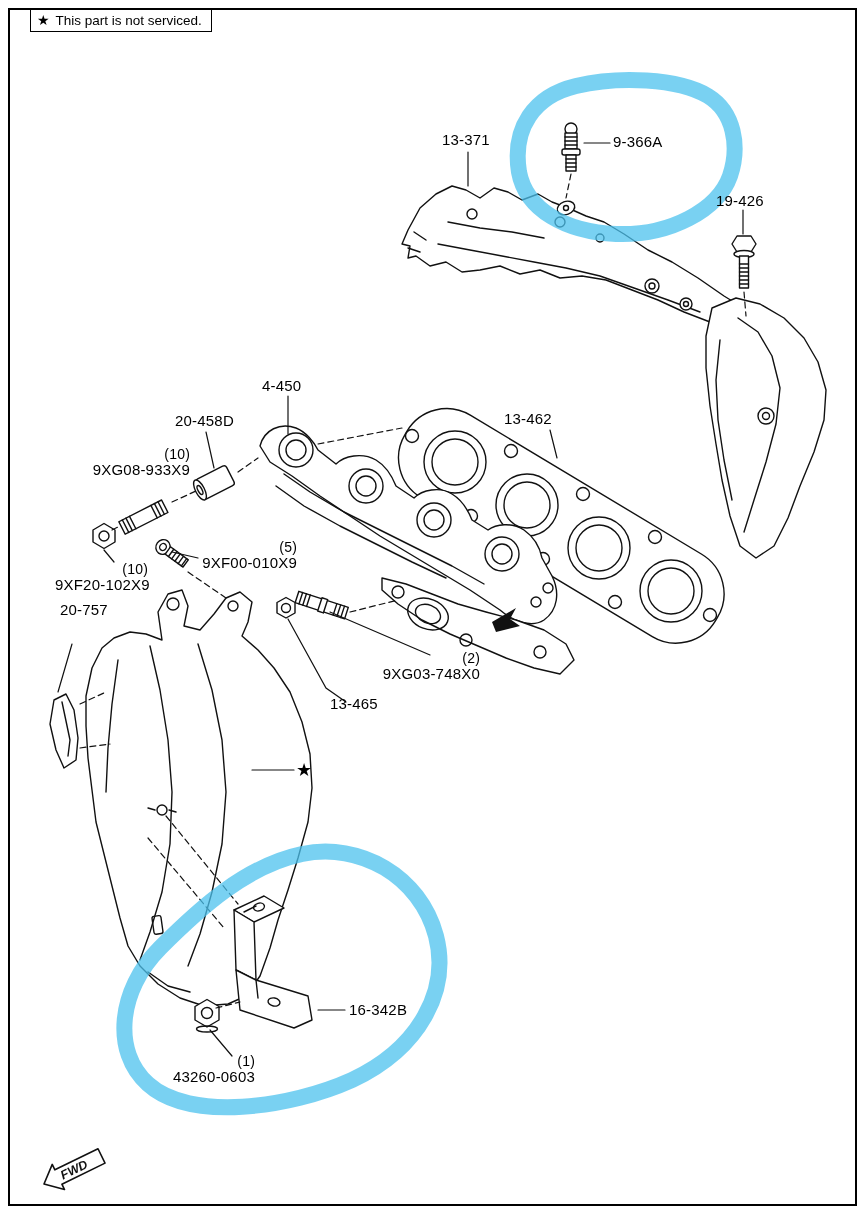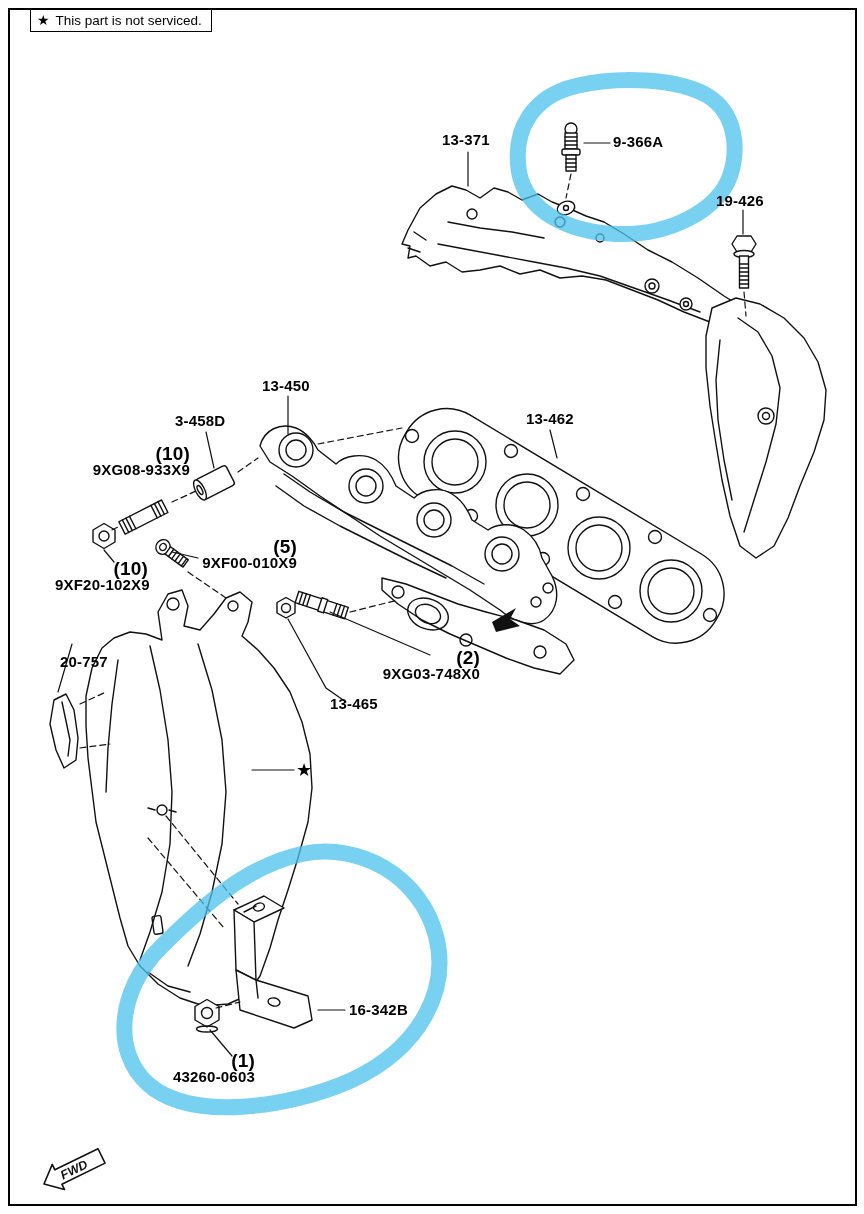--- a/index.html
+++ b/index.html
@@ -4,24 +4,24 @@
 <style>
   html,body{margin:0;padding:0;background:#e8e8e8;}
   .page{
     position:relative;width:864px;height:1214px;background:#fff;
     font-family:"Liberation Sans",sans-serif;color:#000;overflow:hidden;margin:0 auto;
   }
   .frame{position:absolute;left:8px;top:8px;right:7px;bottom:8px;border:2.5px solid #000;pointer-events:none;}
   svg.art-canvas{position:absolute;left:0;top:0;width:864px;height:1214px;}
   .label{
     position:absolute;font-size:15px;line-height:16px;white-space:nowrap;
-    letter-spacing:.2px;z-index:5;font-weight:bold;
+    letter-spacing:.2px;z-index:5;
   }
   .qty-label{text-align:right;white-space:nowrap;}
-  .qty-label .qty{font-size:19px;}
+  .qty-label .qty{font-size:14px;}
   .note-box{
     position:absolute;left:30px;top:9px;z-index:6;background:#fff;
     border:1.7px solid #000;padding:2px 9px 3px 6px;font-size:13.5px;
     display:flex;align-items:center;gap:6px;white-space:nowrap;
   }
   .note-box .star{font-size:14px;}
   .star-marker{position:absolute;left:296px;top:759px;font-size:18px;z-index:5;}
 </style>
 </head>
 <body>
@@ -230,47 +230,47 @@
   </svg>
 
   <div class="note-box">
     <span class="star">★</span>
     <span>This part is not serviced.</span>
   </div>
 
   <div class="label" style="left:442px;top:132px">13-371</div>
   <div class="label" style="left:613px;top:134px">9-366A</div>
   <div class="label" style="left:716px;top:193px">19-426</div>
-  <div class="label" style="left:262px;top:378px">13-450</div>
-  <div class="label" style="left:175px;top:413px">3-458D</div>
+  <div class="label" style="left:262px;top:378px">4-450</div>
+  <div class="label" style="left:175px;top:413px">20-458D</div>
 
   <div class="label qty-label" style="left:88px;top:446px;width:102px">
     <div class="qty">(10)</div>
     <div>9XG08-933X9</div>
   </div>
 
   <div class="label qty-label" style="left:55px;top:561px;width:93px">
     <div class="qty">(10)</div>
     <div>9XF20-102X9</div>
   </div>
 
   <div class="label qty-label" style="left:200px;top:539px;width:97px">
     <div class="qty">(5)</div>
     <div>9XF00-010X9</div>
   </div>
 
-  <div class="label" style="left:526px;top:411px">13-462</div>
+  <div class="label" style="left:504px;top:411px">13-462</div>
 
   <div class="label qty-label" style="left:374px;top:650px;width:106px">
     <div class="qty">(2)</div>
     <div>9XG03-748X0</div>
   </div>
 
   <div class="label" style="left:330px;top:696px">13-465</div>
-  <div class="label" style="left:60px;top:654px">20-757</div>
+  <div class="label" style="left:60px;top:602px">20-757</div>
 
   <div class="star-marker">★</div>
 
   <div class="label" style="left:349px;top:1002px">16-342B</div>
 
   <div class="label qty-label" style="left:165px;top:1053px;width:90px">
     <div class="qty">(1)</div>
     <div>43260-0603</div>
   </div>
 

